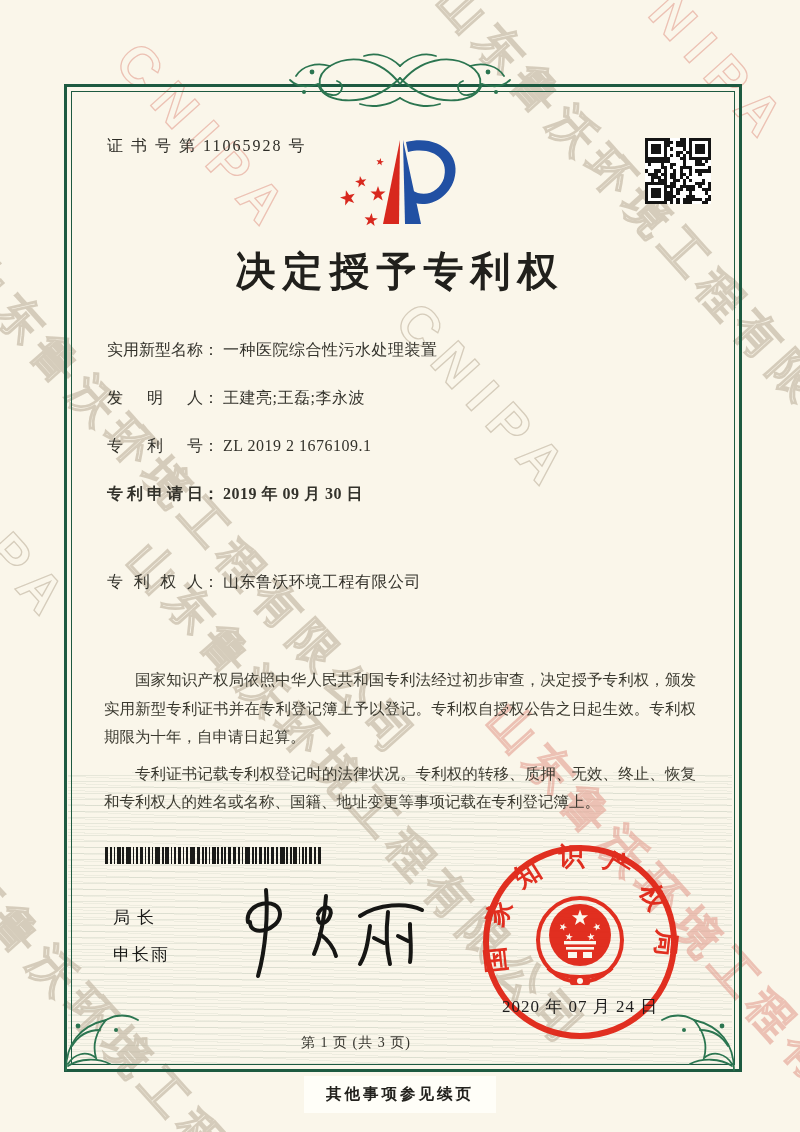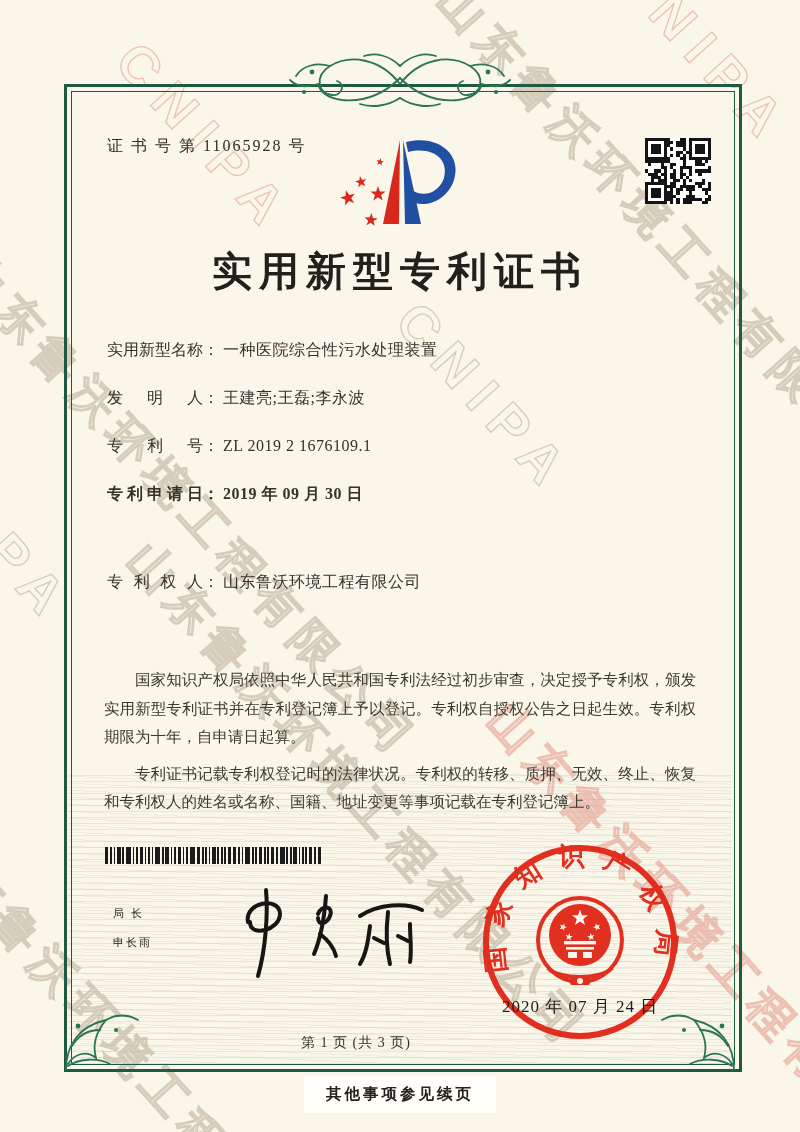--- a/index.html
+++ b/index.html
@@ -40,21 +40,21 @@
   .frow.addr{white-space:normal;}
   .frow.addr .fvalue{display:inline-block;width:492px;vertical-align:top;word-break:break-all;letter-spacing:0.5px;}
   .pair2{position:absolute;left:356px;top:0;}
 
   .paras{position:absolute;left:96px;top:658px;width:608px;font-size:15.5px;line-height:28.6px;
     text-align:justify;color:#3b3a30;}
   .paras p{margin:8px;text-indent:2em;}
 
   .barcode{position:absolute;left:105px;top:847px;}
   .director{position:absolute;left:113px;top:906px;font-family:"Liberation Sans","DejaVu Sans",sans-serif;
-    color:#1c1c1a;font-size:11px;}
+    color:#1c1c1a;font-size:17px;}
   .director .t1{letter-spacing:7px;}
   .director .t2{margin-top:14px;letter-spacing:2px;}
   .signature{position:absolute;left:222px;top:882px;z-index:4;}
   .seal{position:absolute;left:478px;top:840px;z-index:5;opacity:0.96;}
   .page-num{position:absolute;left:0;top:1034px;width:712px;text-align:center;font-size:14px;color:#33322b;letter-spacing:1px;}
   .footer-note{position:absolute;left:0;top:1076px;width:800px;text-align:center;font-weight:bold;}
   .footer-note span{display:inline-block;background:#fffef8;padding:8px 22px;font-size:15.5px;
     letter-spacing:3px;color:#23221e;}
 </style>
 </head>
@@ -281,21 +281,21 @@
         <rect x="1" y="1" width="5" height="5" fill="#ffffff"></rect>
         <rect x="2" y="2" width="3" height="3" fill="#141414"></rect>
         <rect x="14" y="0" width="7" height="7" fill="#141414"></rect>
         <rect x="15" y="1" width="5" height="5" fill="#ffffff"></rect>
         <rect x="16" y="2" width="3" height="3" fill="#141414"></rect>
         <rect x="0" y="14" width="7" height="7" fill="#141414"></rect>
         <rect x="1" y="15" width="5" height="5" fill="#ffffff"></rect>
         <rect x="2" y="16" width="3" height="3" fill="#141414"></rect>
       </svg>
 
-    <div class="doc-title">实用新型专利证书</div>
+    <div class="doc-title">决定授予专利权</div>
 
     <div class="frow" style="top:338px;">
       <span class="flabel">实用新型名称</span><span>：</span>
       <span class="fvalue">一种医院综合性污水处理装置</span>
     </div>
     <div class="frow" style="top:386px;">
       <span class="flabel">发明人</span><span>：</span>
       <span class="fvalue">王建亮;王磊;李永波</span>
     </div>
     <div class="frow" style="top:434px;">

